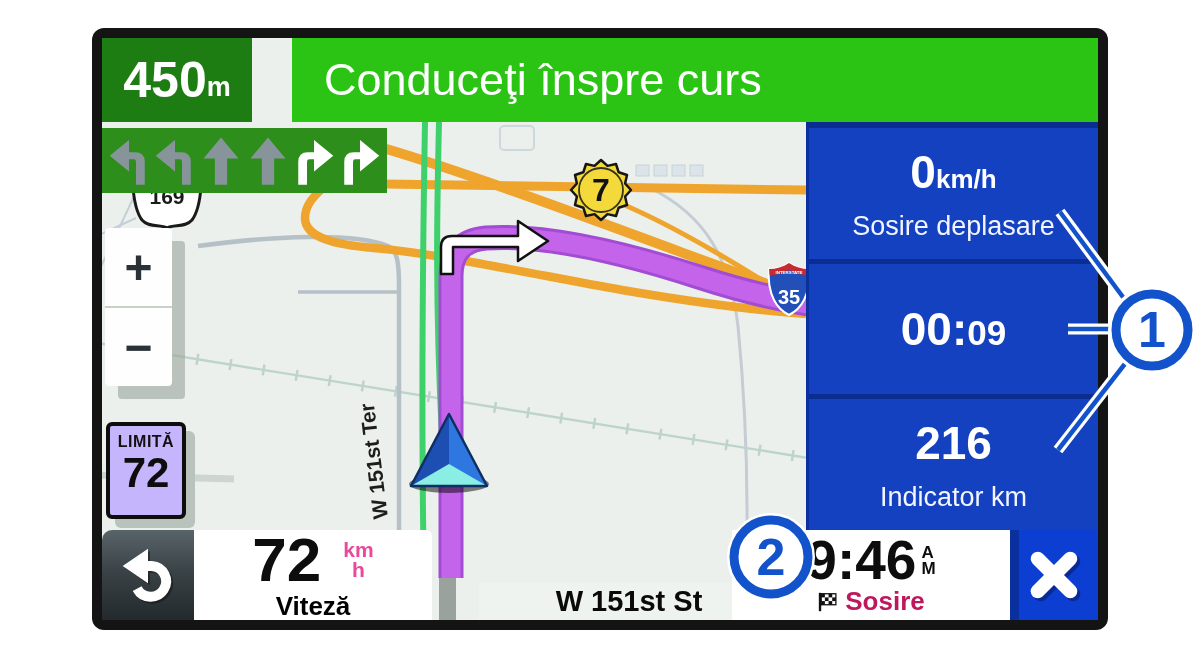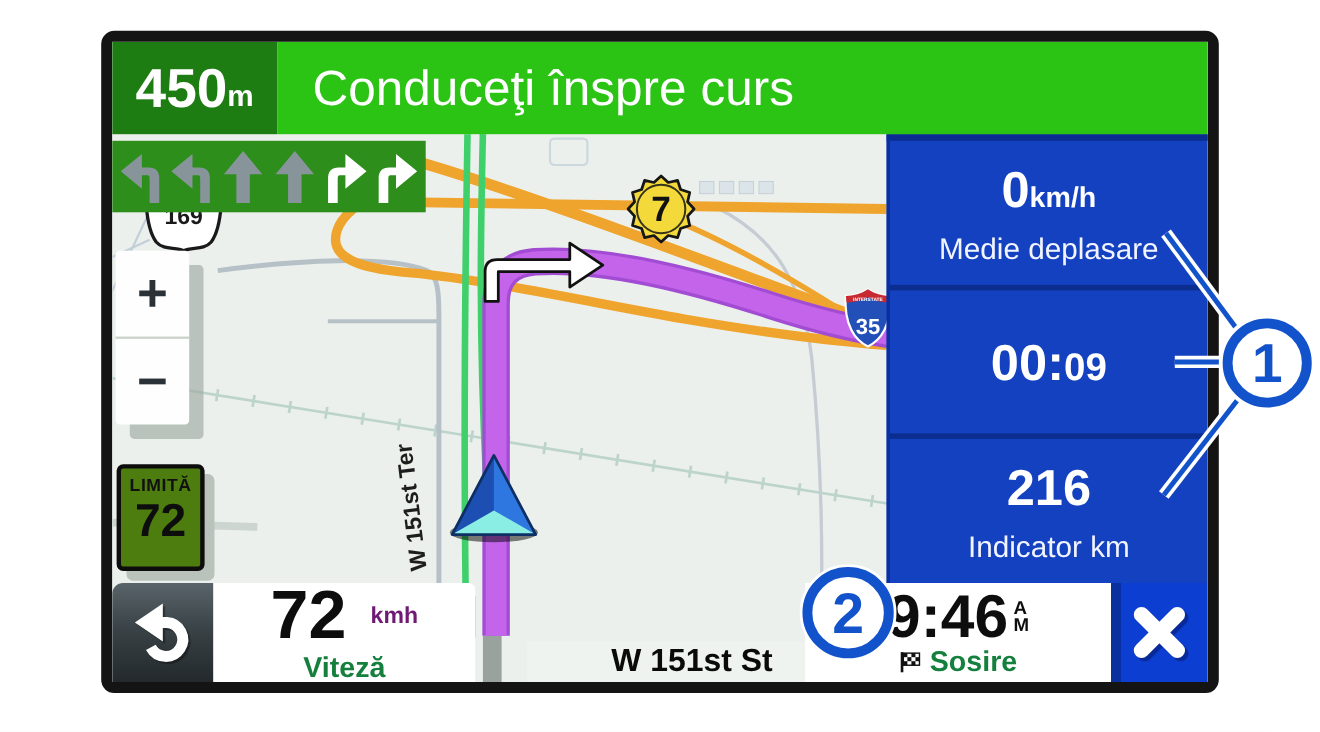--- a/index.html
+++ b/index.html
@@ -5,42 +5,42 @@
   html,body{margin:0;padding:0;background:#fff;}
   .canvas{position:relative;width:1200px;height:665px;background:#fff;overflow:hidden;
           font-family:"Liberation Sans",sans-serif;}
   .device{position:absolute;left:92px;top:28px;width:1016px;height:602px;
           background:#141414;border-radius:12px;}
   .screen{position:absolute;left:10px;top:10px;width:996px;height:582px;
           background:#ecf0ec;overflow:hidden;}
   .mapsvg{position:absolute;left:0;top:0;}
 
   
-  .topbar{position:absolute;left:0;top:0;width:996px;height:84px;display:flex;z-index:10;}
+  .topbar{position:absolute;left:0;top:0;width:996px;height:84px;display:flex;z-index:10;gap:40px;}
   .distbox{width:150px;background:#1e7d12;color:#fff;display:flex;align-items:center;
            justify-content:center;font-weight:bold;}
   .distbox .v{font-size:50px;}
   .distbox .u{font-size:27px;margin-top:14px;}
   .instr{flex:1;background:#2cc414;color:#fff;font-size:45px;line-height:84px;
          padding-left:32px;white-space:nowrap;overflow:hidden;}
 
   
   .lanes{position:absolute;left:0;top:90px;width:281px;height:65px;background:#2d8e1c;
          display:flex;align-items:center;justify-content:space-evenly;z-index:9;padding:0 2px;}
   .lanes svg{display:block;}
 
   
   .zoomctl{position:absolute;left:3px;top:190px;width:67px;z-index:8;
            box-shadow:13px 13px 0 rgba(158,169,161,.65);border-radius:4px;background:#fdfefd;}
   .zbtn{width:67px;height:78px;font-size:48px;font-weight:bold;color:#2a3137;
         display:flex;align-items:center;justify-content:center;}
   .zbtn.top{border-bottom:2px solid #c9d1c9;}
 
   
-  .limit{position:absolute;left:4px;top:384px;width:80px;height:97px;background:#4d7c0f;
+  .limit{position:absolute;left:4px;top:384px;width:80px;height:97px;background:#c4b5fd;
          border:4px solid #0d0d0d;border-radius:6px;box-shadow:9px 9px 0 #b9c2bb;
          z-index:8;text-align:center;box-sizing:border-box;}
   .limit .t{font-size:16px;font-weight:bold;color:#111;margin-top:7px;letter-spacing:.5px;}
   .limit .v{font-size:42px;font-weight:bold;color:#0d0d0d;line-height:44px;}
 
   
   .sidebar{position:absolute;left:704px;top:84px;width:292px;height:408px;background:#1441c0;
            border-top:6px solid #0a2d8f;border-left:3px solid #0c2fa0;box-sizing:border-box;
            display:flex;flex-direction:column;z-index:9;color:#fff;}
   .field{flex:1;display:flex;flex-direction:column;align-items:center;justify-content:space-evenly;
@@ -54,35 +54,35 @@
 
   
   .backbtn{position:absolute;left:0;top:492px;width:92px;height:90px;z-index:11;
            background:linear-gradient(180deg,#59646a 0%,#3a4347 45%,#23292c 100%);
            border-radius:10px 0 0 0;display:flex;align-items:center;justify-content:center;}
   .speedpanel{position:absolute;left:92px;top:492px;width:238px;height:90px;background:#fff;
               z-index:11;display:flex;flex-direction:column;align-items:center;justify-content:center;
               border-radius:0 6px 0 0;}
   .speedrow{display:flex;align-items:center;line-height:1;}
   .speedrow .sv{font-size:62px;font-weight:bold;color:#0d0d0d;}
-  .unitstack{display:flex;margin-left:22px;font-weight:bold;color:#701a75;
+  .unitstack{display:flex;flex-direction:column;margin-left:22px;font-weight:bold;color:#ec4899;
              font-size:21px;line-height:.92;text-align:center;}
-  .speedlabel{font-size:26px;font-weight:bold;color:#15803d;margin-top:0px;}
+  .speedlabel{font-size:26px;font-weight:bold;color:#000000;margin-top:0px;}
 
   .streetbar{position:absolute;left:330px;top:545px;width:300px;height:37px;background:#eef3ef;
              z-index:10;text-align:center;font-size:29px;font-weight:bold;color:#0a0a0a;
              line-height:37px;margin-left:47px;}
 
   .arrival{position:absolute;left:630px;top:492px;width:278px;height:90px;background:#fff;z-index:12;
            display:flex;flex-direction:column;align-items:center;justify-content:center;}
   .arrrow{display:flex;align-items:center;line-height:1;}
   .arrrow .tv{font-size:55px;font-weight:bold;color:#0d0d0d;}
   .ampm{display:flex;flex-direction:column;font-size:17px;font-weight:bold;color:#0d0d0d;
         line-height:.9;margin-left:5px;}
-  .arrlabel{display:flex;align-items:center;gap:6px;font-size:26px;font-weight:bold;color:#15803d;
+  .arrlabel{display:flex;align-items:center;gap:6px;font-size:26px;font-weight:bold;color:#be185d;
             margin-top:-2px;}
 
   .closebtn{position:absolute;left:908px;top:492px;width:88px;height:90px;background:#0c3ed1;
             box-shadow:inset 9px 0 0 #0a2f9f;z-index:12;display:flex;align-items:center;
             justify-content:center;}
 
   .callouts{position:absolute;left:0;top:0;z-index:50;pointer-events:none;}
 </style>
 </head>
 <body>
@@ -208,21 +208,21 @@
         <div class="t">LIMITĂ</div>
         <div class="v">72</div>
       </div>
 
       <aside class="sidebar">
         <div class="field sep">
           <div class="fval">
             <span class="big">0</span>
             <span class="small">km/h</span>
           </div>
-          <div class="flabel">Medie deplasare</div>
+          <div class="flabel">Sosire deplasare</div>
         </div>
         <div class="field sep">
           <div class="fval">
             <span class="big">00:</span>
             <span class="minor">09</span>
           </div>
         </div>
         <div class="field">
           <div class="fval">
             <span class="big">216</span>

